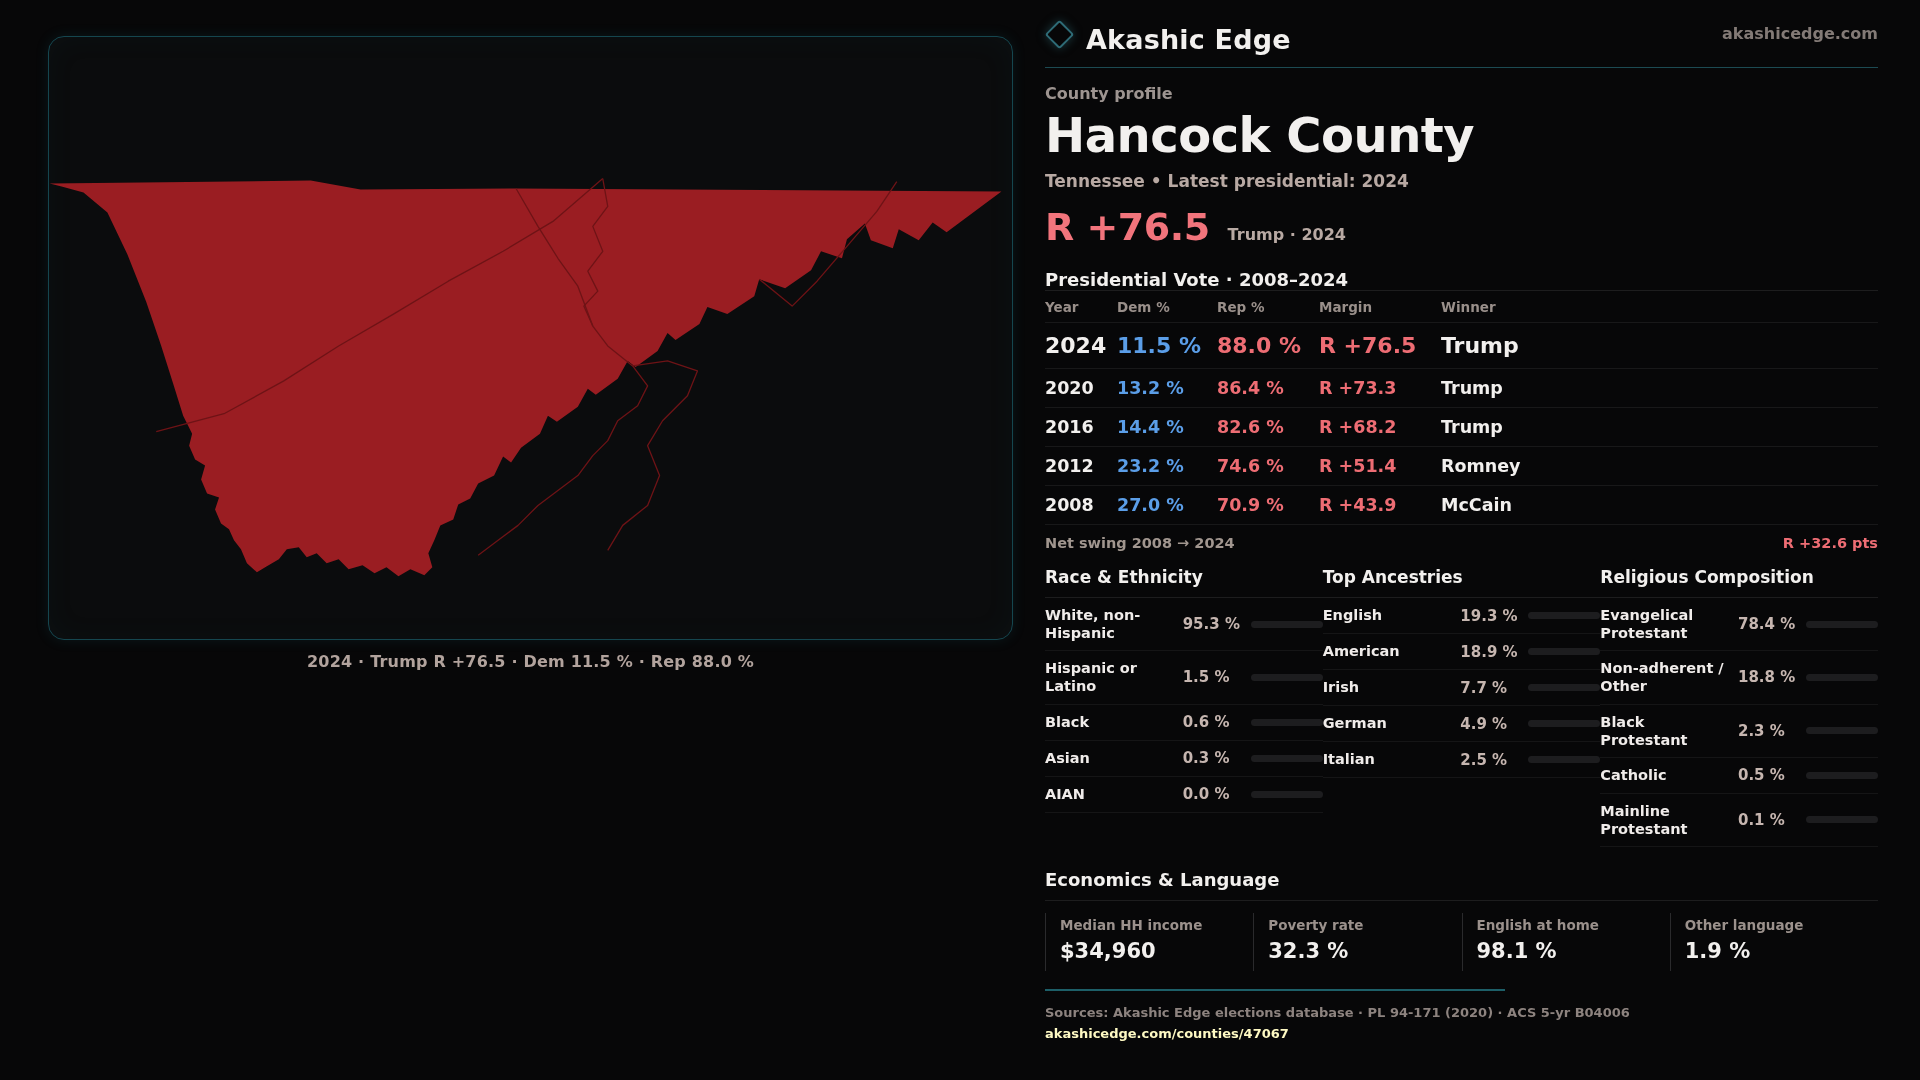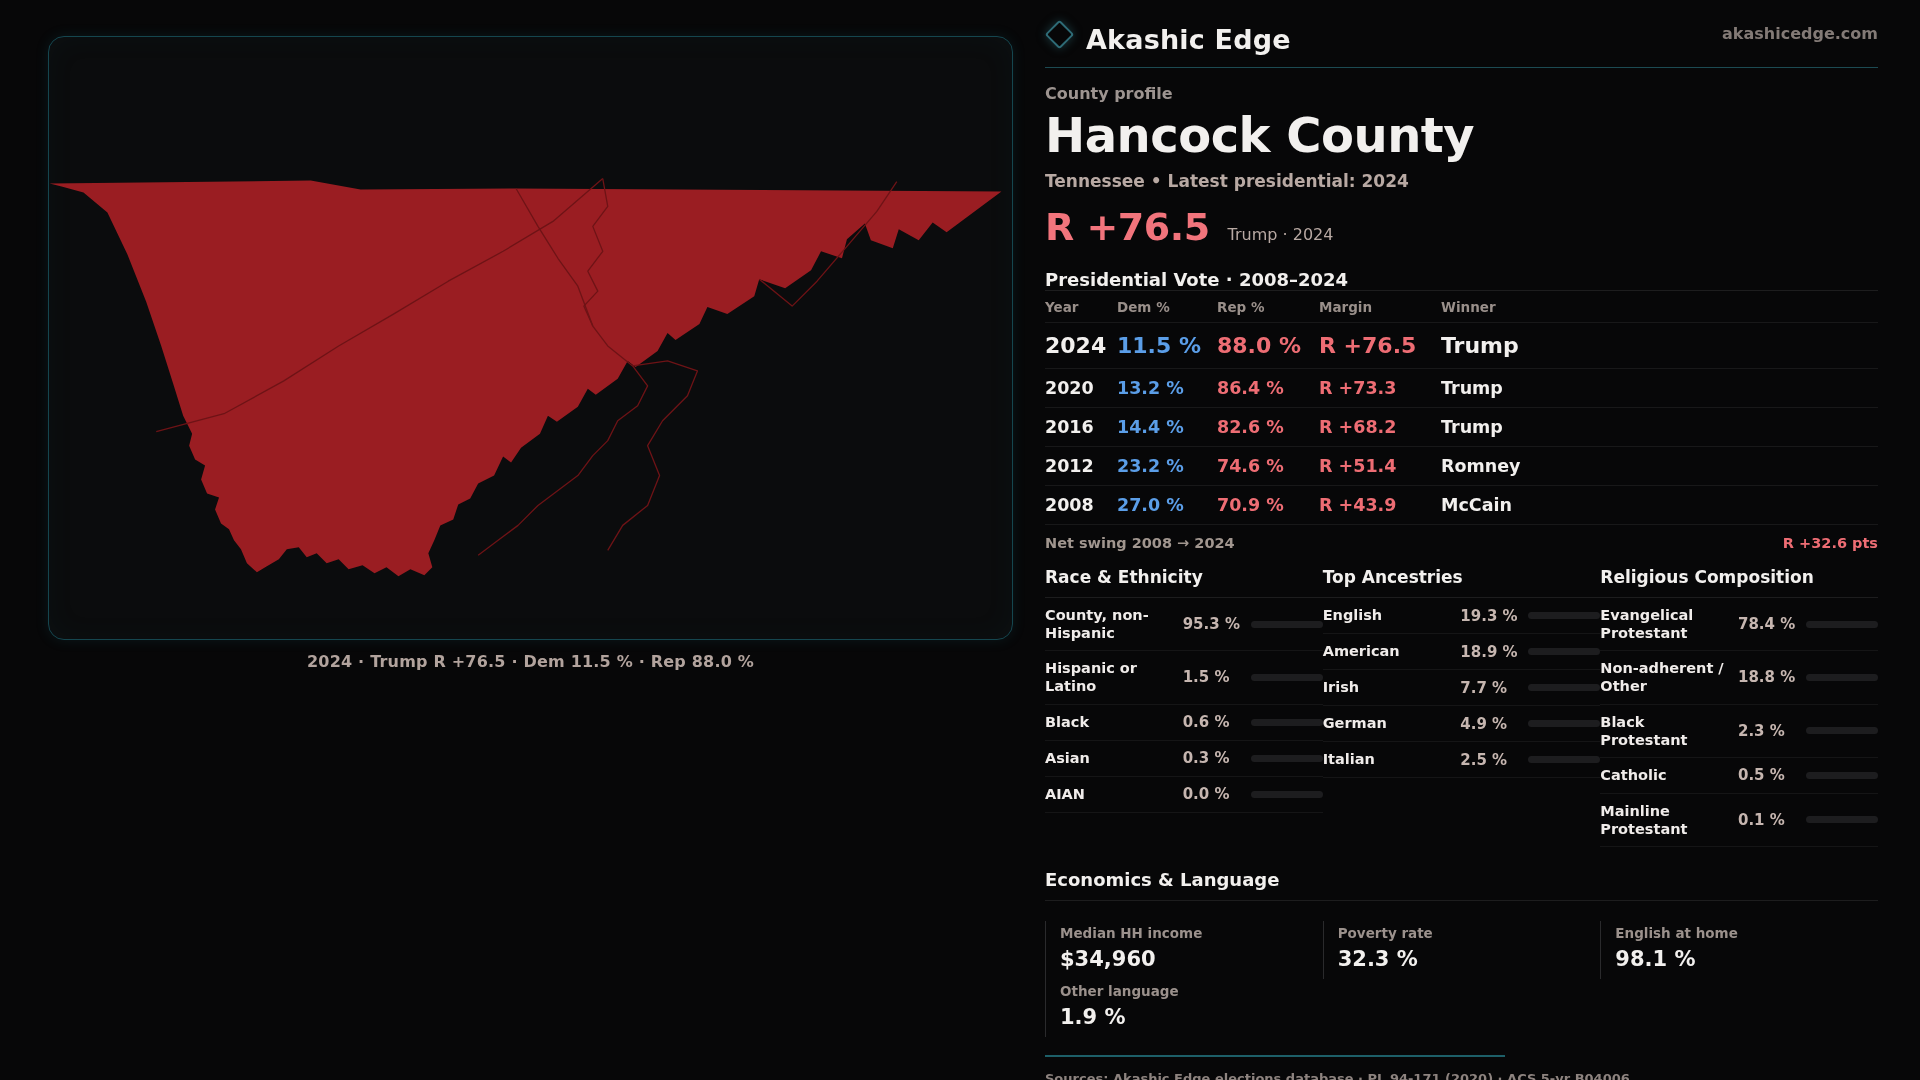--- a/index.html
+++ b/index.html
@@ -24,21 +24,21 @@
   .brand { font-size:27px; font-weight:bold; letter-spacing:.2px; }
   .domain { margin-left:auto; font-size:16px; font-weight:bold; color:#837a76; }
   .hdr-rule { height:1px; background:#1c4a52; margin-top:12px; }
 
   .kicker { margin-top:16px; font-size:16px; font-weight:600; color:#9d9490; }
   .county-title { margin-top:4px; font-size:48px; font-weight:bold; letter-spacing:-.5px; }
   .subtitle { margin-top:8px; font-size:17px; font-weight:600; color:#b8a9a3; }
 
   .headline { margin-top:14px; display:flex; align-items:baseline; gap:18px; }
   .headline-margin { font-size:38px; font-weight:bold; color:#f2747c; letter-spacing:-.5px; }
-  .headline-note { font-size:16px; font-weight:400; color:#b8a9a3; }
+  .headline-note { font-size:16px; font-weight:700; color:#b8a9a3; }
 
   .tbl-title { margin-top:20px; font-size:18px; font-weight:bold; 
     border-bottom:1px solid rgba(255,255,255,.09); }
   .tbl-row { display:grid; grid-template-columns:72px 100px 102px 122px 1fr;
     align-items:center; border-bottom:1px solid rgba(255,255,255,.07); }
   .tbl-head { padding:8px 0 7px; }
   .tbl-head span { font-size:13.5px; font-weight:600; color:#998f8a; }
   .row-latest { padding:10px 0; font-size:22px; font-weight:bold; }
   .row-hist { padding:9px 0; font-size:17.5px; font-weight:bold; }
   .c-year { color:#f2f0ee; } .c-dem { color:#5b9ee8; } .c-rep { color:#ee6d74; }
@@ -53,21 +53,21 @@
     border-bottom:1px solid rgba(255,255,255,.09); }
   .stat-row { display:grid; grid-template-columns:1fr 60px 72px; gap:8px; align-items:center;
     padding:8px 0; border-bottom:1px solid rgba(255,255,255,.06); min-height:36px; }
   .stat-label { font-size:14.5px; font-weight:600; color:#f0ecea; line-height:1.25; }
   .stat-value { font-size:15px; font-weight:600; color:#c6b6b0; white-space:nowrap; }
   .bar-track { height:7px; background:#1d1d1f; border-radius:4px; overflow:hidden; }
   .bar-fill { height:100%; border-radius:4px; }
 
   .econ-title { margin-top:22px; font-size:18px; font-weight:bold; padding-bottom:10px;
     border-bottom:1px solid rgba(255,255,255,.09); }
-  .econ-grid { margin-top:20px; display:grid; grid-template-columns:1fr 1fr 1fr; }
+  .econ-grid { margin-top:12px; display:grid; grid-template-columns:1fr 1fr 1fr 1fr; }
   .econ-cell { border-left:1px solid #2a2a2c; padding:4px 10px 8px 14px; }
   .econ-label { font-size:13.5px; font-weight:600; color:#9b918c; }
   .econ-value { margin-top:6px; font-size:21px; font-weight:bold; color:#f2f0ee; }
   .econ-accent { margin-top:18px; width:460px; height:2px; background:#1d5f68; }
 
   .foot { margin-top:14px; }
   .foot-sources { font-size:13px; font-weight:600; color:#8d837f; }
   .foot-link { margin-top:6px; font-size:13px; font-weight:bold; color:#fef9c3; }
 </style>
 </head>
@@ -154,21 +154,21 @@
   <div class="netswing">
     <span class="netswing-label">Net swing 2008 → 2024</span>
     <span class="netswing-value">R +32.6 pts</span>
   </div>
 
   <div class="cols">
 
     <div class="col">
       <h3>Race &amp; Ethnicity</h3>
       <div class="stat-row">
-        <span class="stat-label">County, non-Hispanic</span>
+        <span class="stat-label">White, non-Hispanic</span>
         <span class="stat-value">95.3 %</span>
         <span class="bar-track"><span class="bar-fill" style="background: rgb(159, 179, 203); width: 95.3%;"></span></span>
       </div>
       <div class="stat-row">
         <span class="stat-label">Hispanic or Latino</span>
         <span class="stat-value">1.5 %</span>
         <span class="bar-track"><span class="bar-fill" style="background: rgb(232, 162, 60); width: 3%;"></span></span>
       </div>
       <div class="stat-row">
         <span class="stat-label">Black</span>

